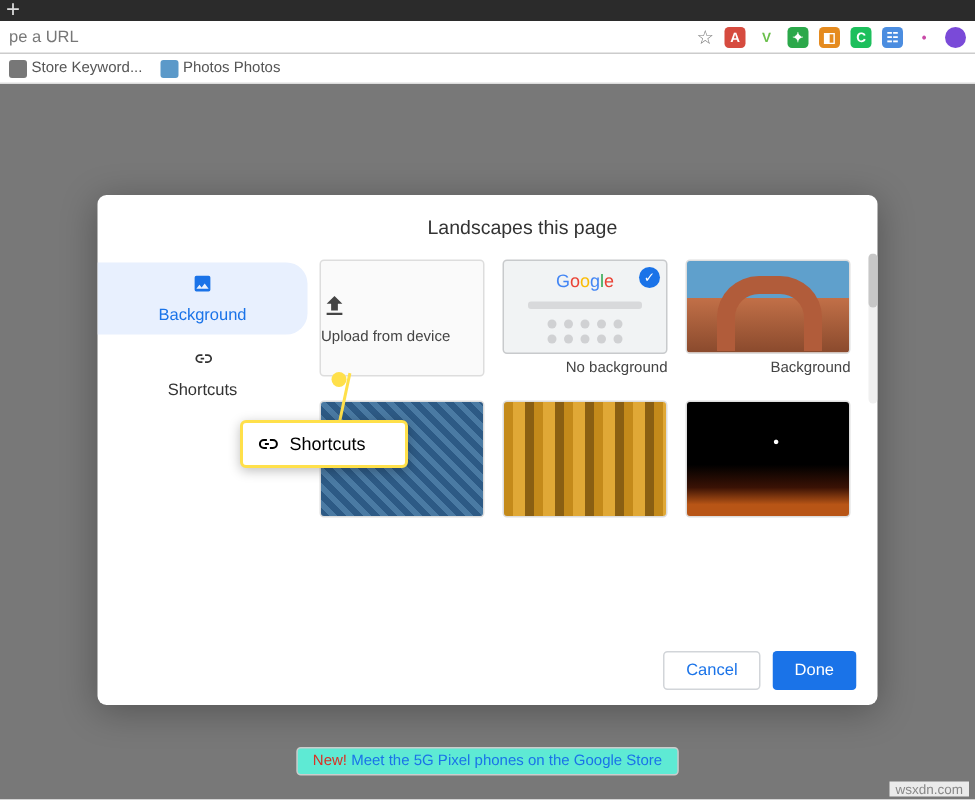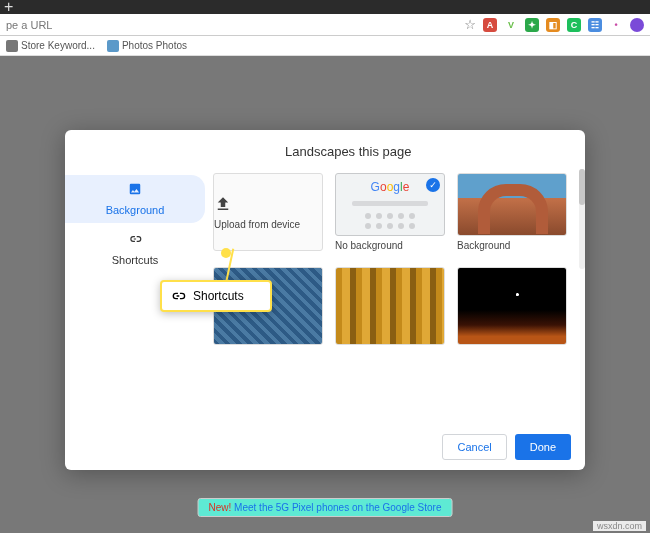--- a/index.html
+++ b/index.html
@@ -25,21 +25,21 @@
   .sidebar { width: 140px; padding: 6px 0; display: flex; flex-direction: column; gap: 2px; }
   .side-item { display: flex; align-items: center; gap: 8px; padding: 7px 12px; font-size: 11px; color: #333; border-radius: 0 14px 14px 0; cursor: pointer; flex-direction: column; }
   .side-item.active { background: #e8f0fe; color: #1a73e8; }
   .side-item svg { width: 14px; height: 14px; }
   .side-icon-fill { fill: currentColor; }
 
   .gallery { flex: 1; padding: 4px 8px 4px 8px; overflow: hidden; position: relative; }
   .grid { display: grid; grid-template-columns: repeat(3,110px); grid-auto-rows: 78px; gap: 16px 12px; }
   .tile-wrap { display: flex; flex-direction: column; gap: 4px; }
   .tile { width: 110px; height: 78px; border-radius: 3px; background: #eee; position: relative; cursor: pointer; border: 1px solid #ddd; overflow: hidden; }
-  .tile-label { font-size: 10px; color: #444; }
+  .tile-label { font-size: 10px; color: #444; text-align: right; }
   .upload-tile { display: flex; flex-direction: column; align-items: flex-start; justify-content: center; gap: 6px; font-size: 10px; color: #444; background: #fafafa; }
   .upload-tile svg { width: 18px; height: 18px; fill: #444; }
 
   .nobg-tile { background: #f1f3f4; display: flex; flex-direction: column; align-items: center; justify-content: center; gap: 4px; padding: 6px; border: 1px solid #c8cacc; }
   .check-badge { position: absolute; top: 4px; right: 4px; width: 14px; height: 14px; background: #1a73e8; border-radius: 50%; display: flex; align-items: center; justify-content: center; color: #fff; font-size: 9px; }
   .nobg-tile .gbar { width: 80%; height: 5px; background: #d8d9db; margin: 3px 0; border-radius: 2px; }
   .dotsrow { display: flex; gap: 5px; }
   .dotsrow span { width: 6px; height: 6px; background: #d0d1d3; border-radius: 50%; }
   .nobg-tile .logo { font-family: Arial; font-size: 12px; }
 

